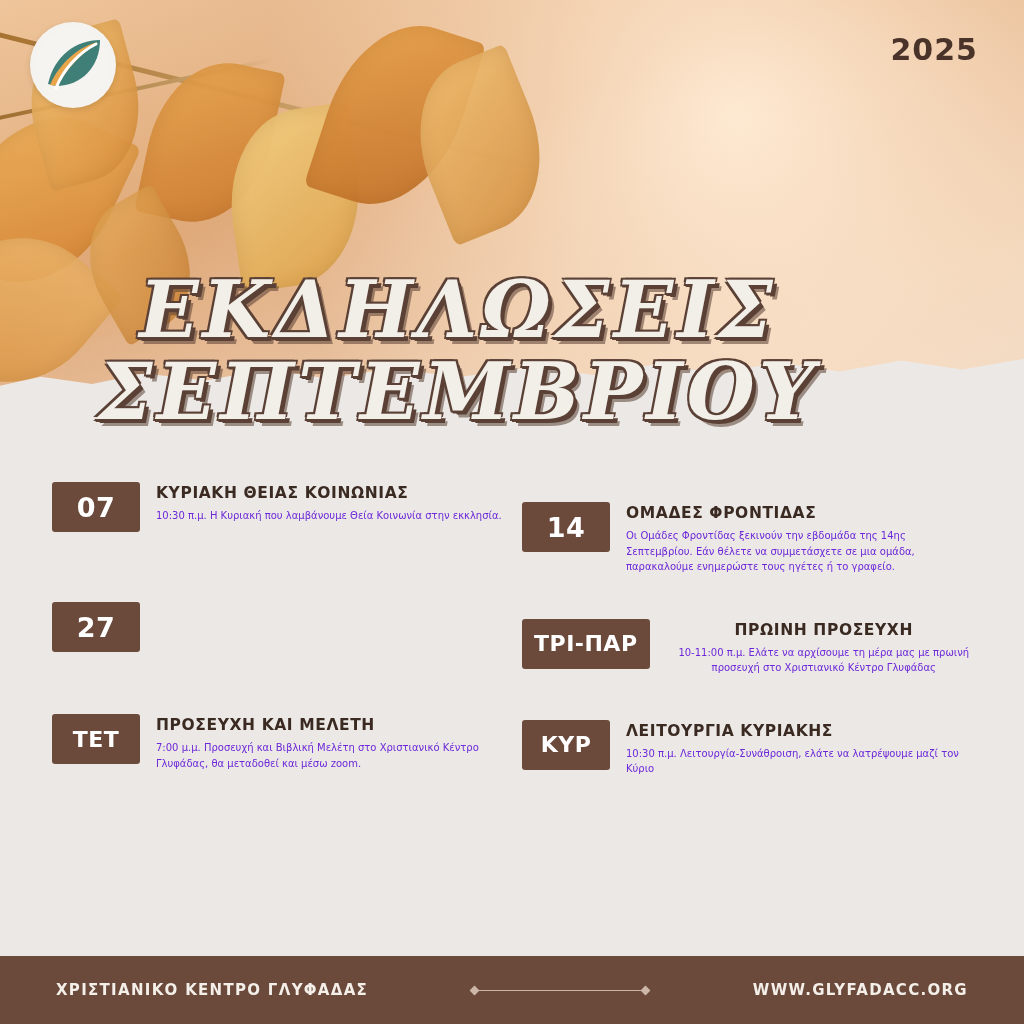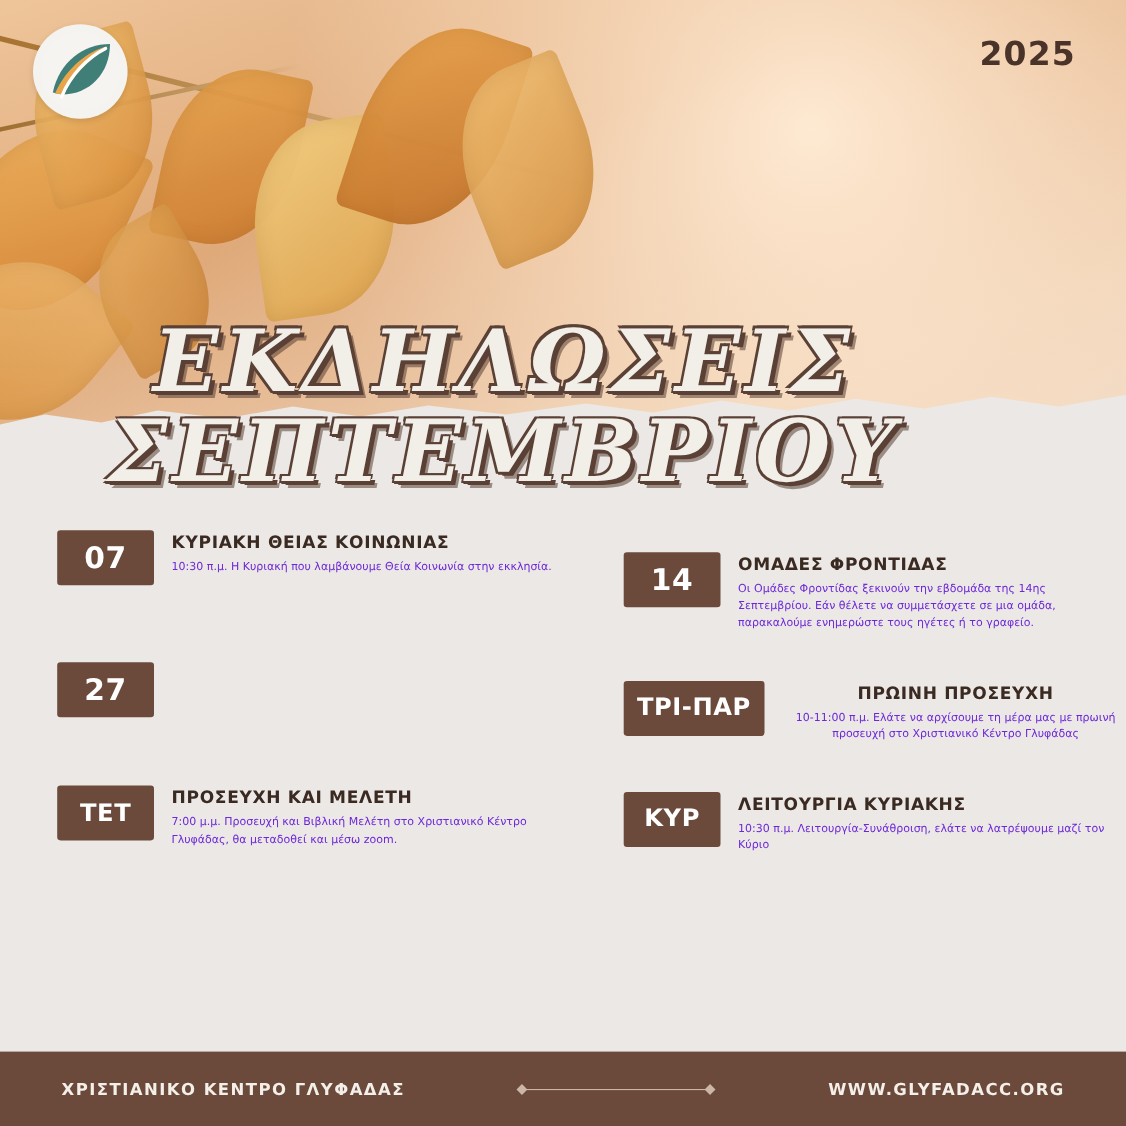--- a/index.html
+++ b/index.html
@@ -70,21 +70,20 @@
   .year{
     position:absolute;right:46px;top:32px;
     font-size:30px;font-weight:bold;color:#4a3429;letter-spacing:1px;
     font-family:"DejaVu Sans", sans-serif;
   }
 
   
   .title-wrap{
     position:absolute;left:0;top:272px;width:916px;text-align:center;
     z-index:5;
-    margin-top:19px;
   }
   .title-line{
     font-family:"DejaVu Serif", serif;
     font-style:italic;
     font-weight:bold;
     color:#f2efe9;
     letter-spacing:4px;
     line-height:0.98;
     text-shadow:
        4px 4px 0 #5a4035,
@@ -94,21 +93,21 @@
        0 3px 0 #5a4035,
        6px 7px 0 rgba(90,64,53,0.55);
   }
   .t1{font-size:78px;}
   .t2{font-size:78px;margin-top:6px;}
 
   
   .grid{
     position:absolute;left:52px;top:482px;width:930px;
     display:grid;grid-template-columns:470px 460px;
-    column-gap:0px;row-gap:0px;gap:45px;
+    column-gap:0px;row-gap:0px;
   }
   .ev{
     display:flex;align-items:flex-start;
     margin-bottom:26px;
   }
   .badge{
     flex:0 0 auto;
     background:#6b4a3c;
     color:#fff;
     font-weight:bold;

